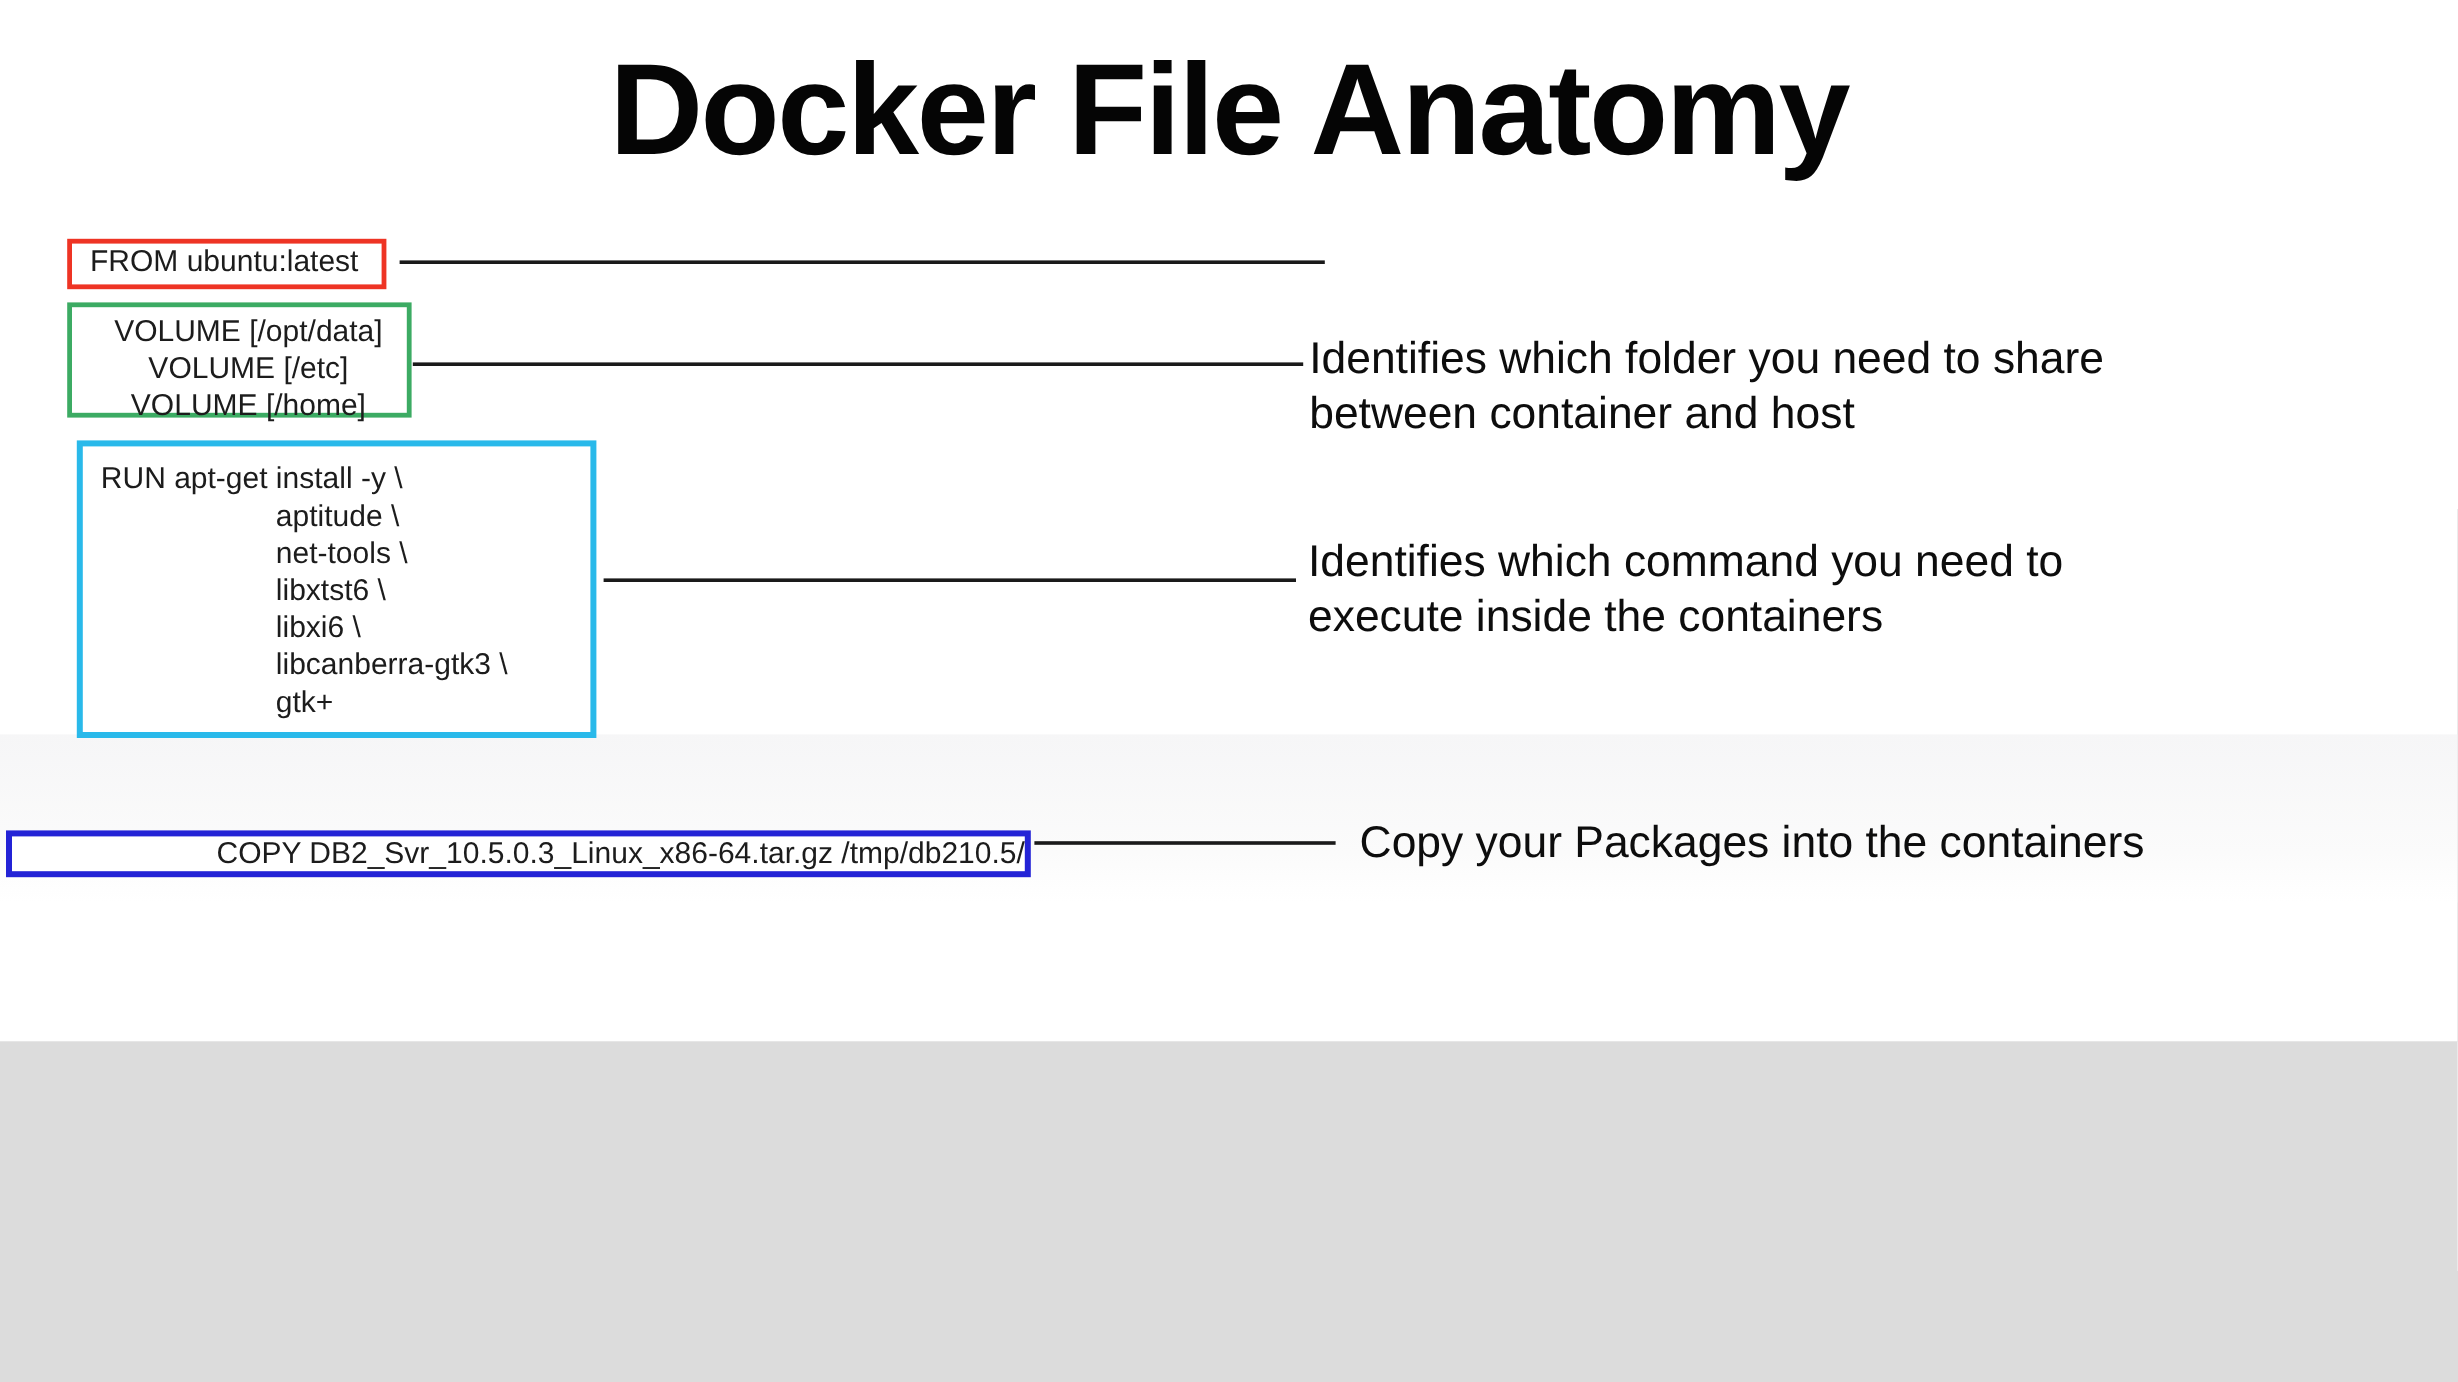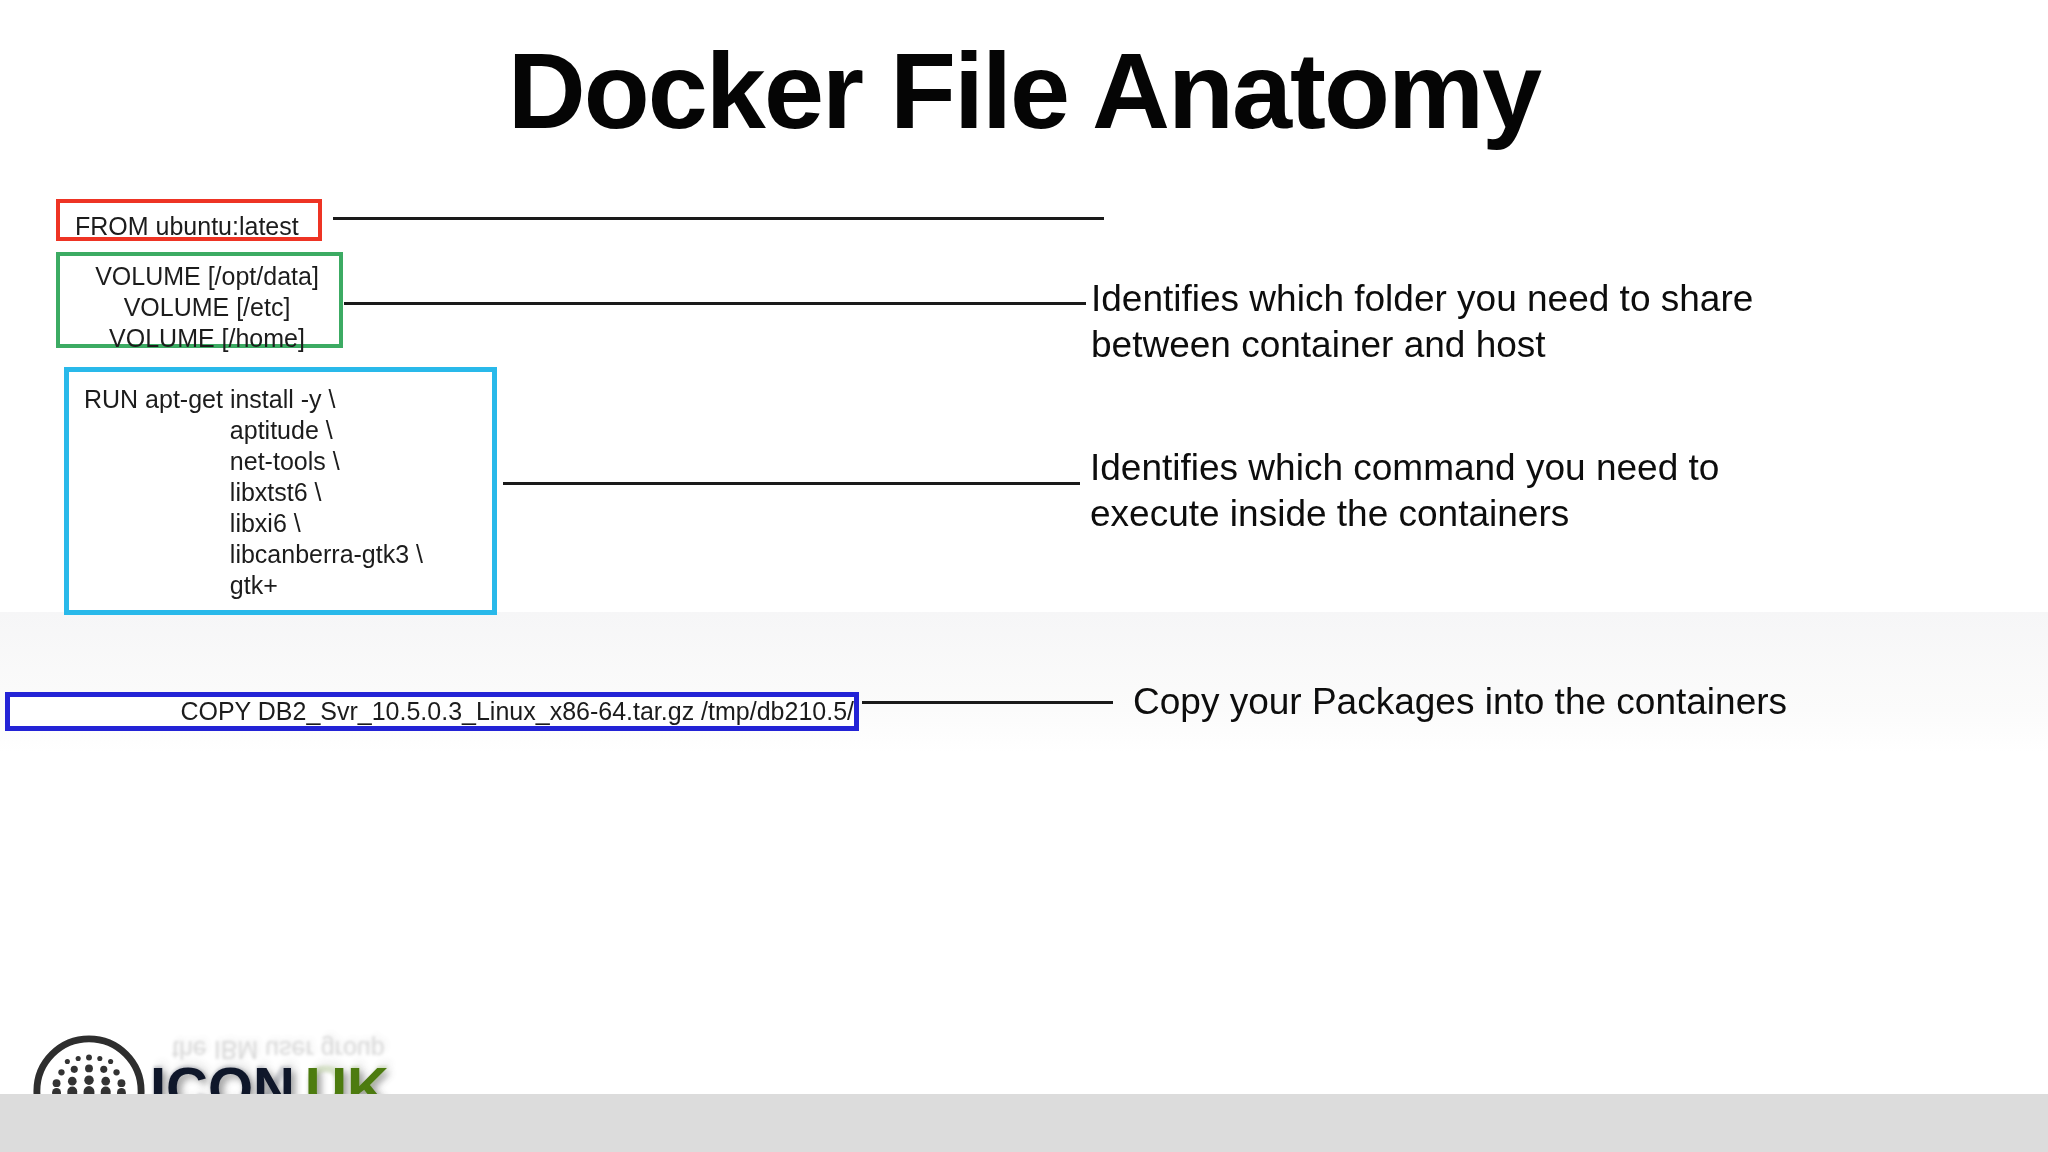--- a/index.html
+++ b/index.html
@@ -1,18 +1,18 @@
 <!DOCTYPE html>
 <html><head>
 <meta charset="utf-8">
 <style>
   html,body{margin:0;padding:0;background:#dcdcdc;}
   .slide{
     position:relative;
-    width:2048px;height:1094px;
+    width:2048px;height:868px;
     background:#ffffff;
     overflow:hidden;
     font-family:"Liberation Sans","DejaVu Sans",sans-serif;
     color:#111;
   }
   .faint-band{
     position:absolute;left:0;top:612px;width:2048px;height:140px;
     background:linear-gradient(180deg,#f6f6f7 0%,#fbfbfb 70%,#ffffff 100%);
   }
   .slide-title{
@@ -27,22 +27,22 @@
     box-sizing:border-box;
     font-size:25px;
     color:#1c1c1c;
     white-space:pre;
     line-height:31px;
   }
   .code-box .code-line{white-space:pre;}
   .box-from{
     left:56px;top:199px;width:266px;height:42px;
     border:4px solid;
-    padding:12px 0 0 15px;
-    display:flex;align-items:center;
+    padding:0 0 0 15px;
+    display:flex;
   }
   .box-volume{
     left:56px;top:252px;width:287px;height:96px;
     border:4px solid;
     padding:5px 0 0 15px;
     text-align:center;
   }
   .box-run{
     left:52px;top:367px;width:433px;height:248px;
     border:5px solid;

